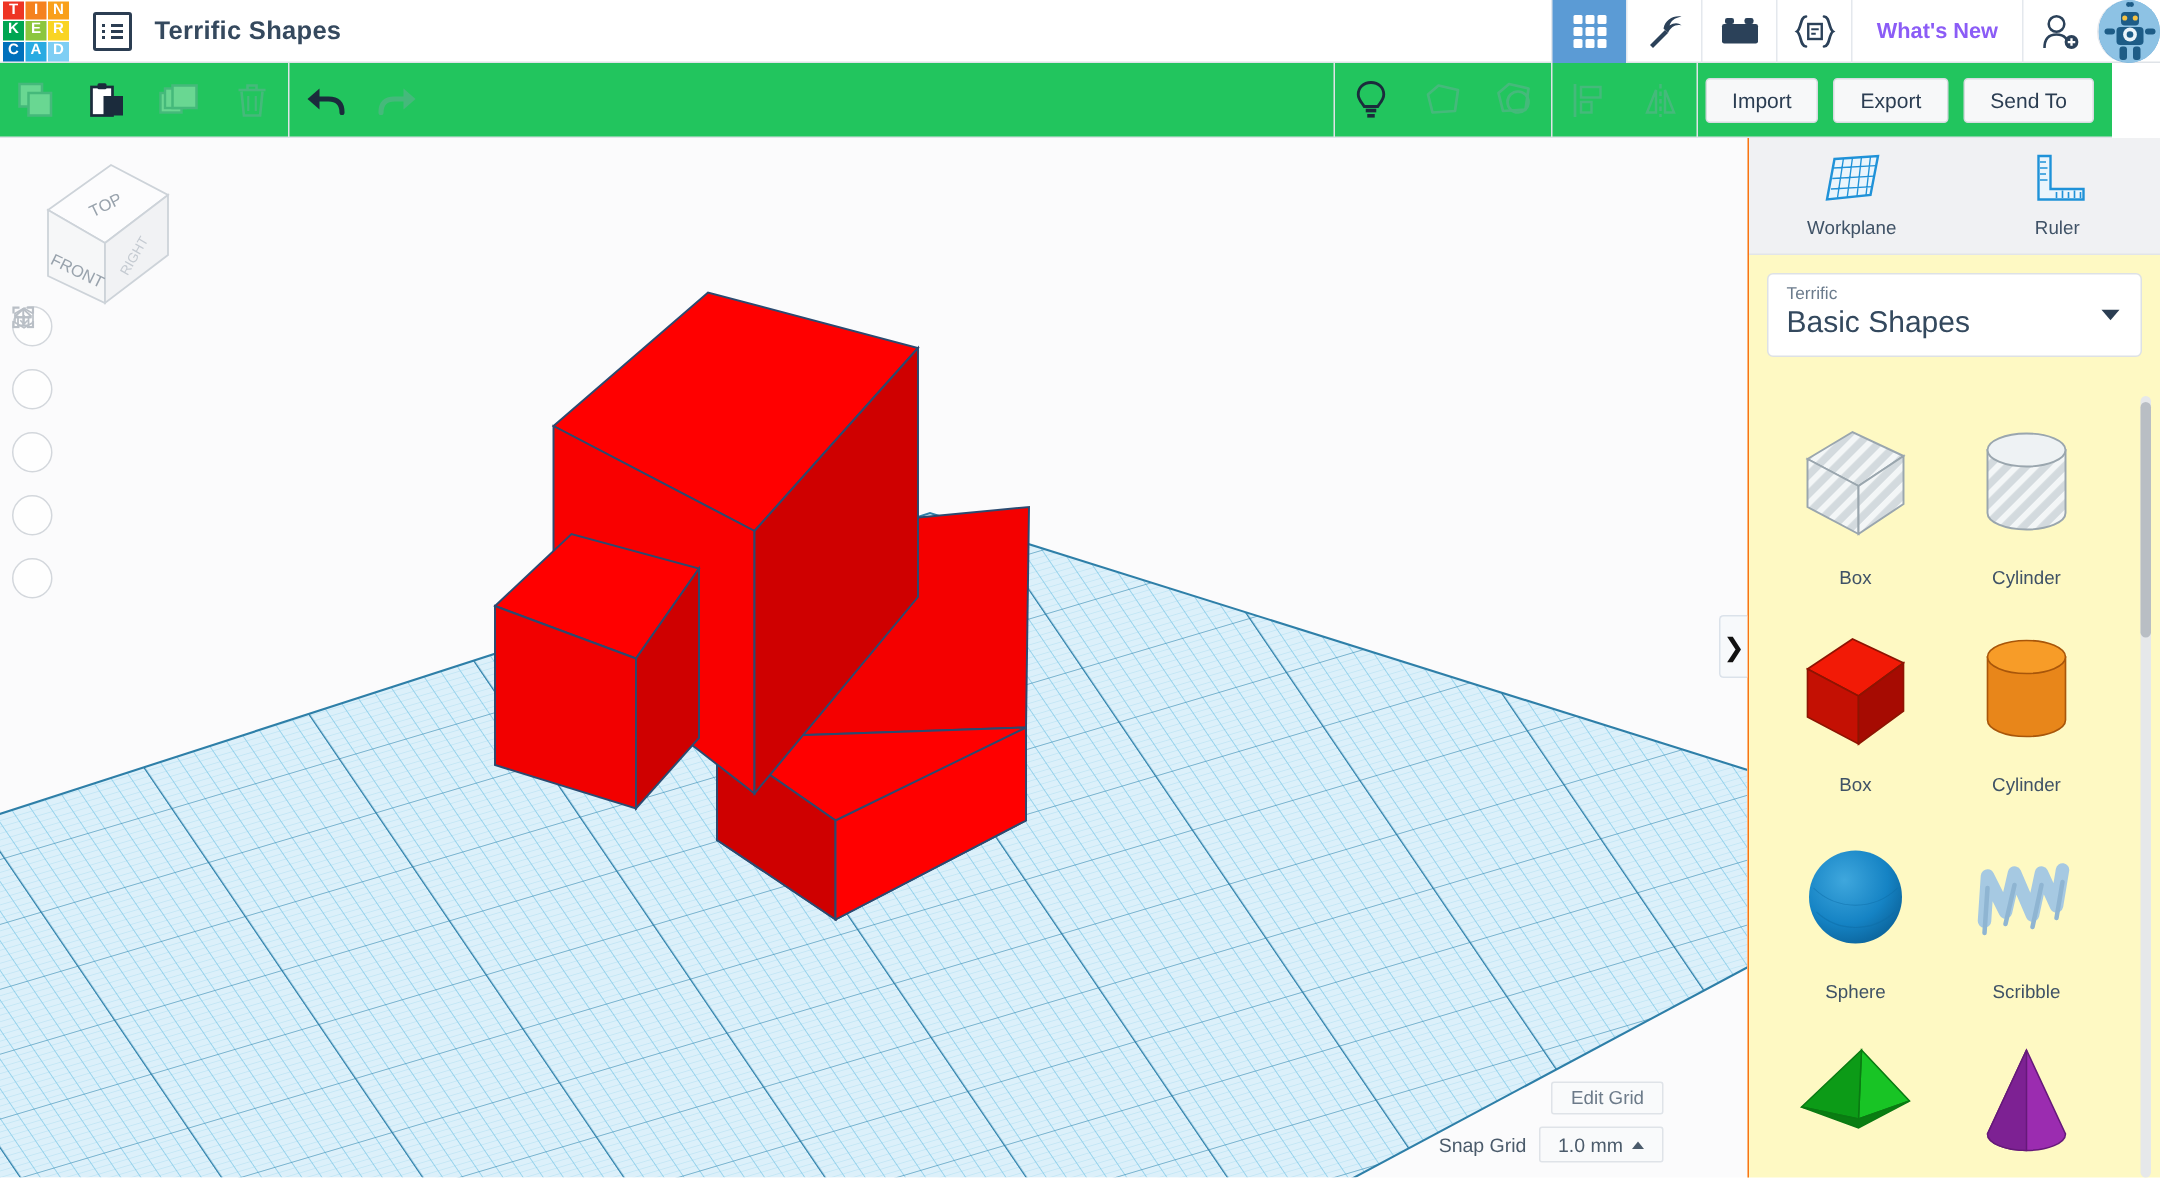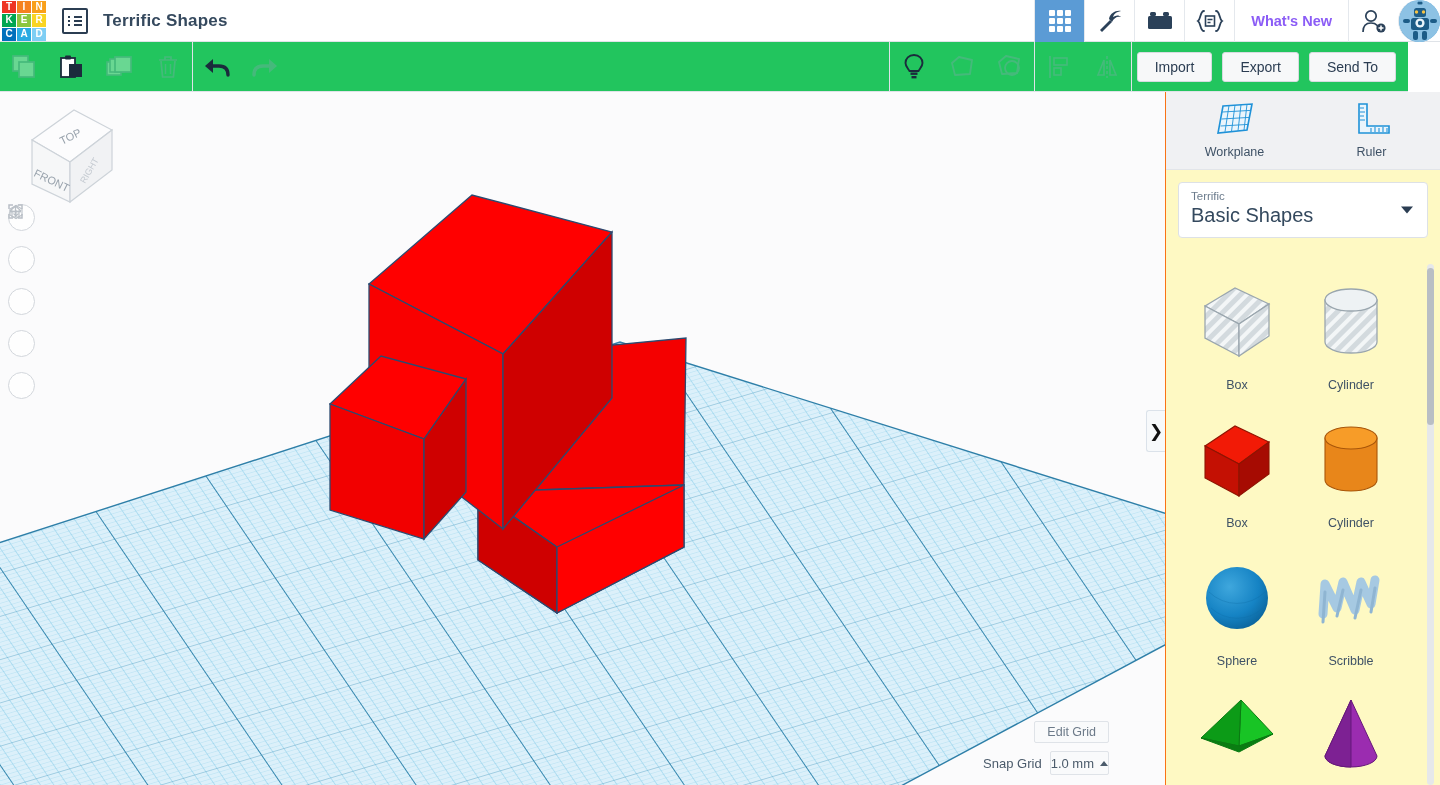--- a/index.html
+++ b/index.html
@@ -130,21 +130,21 @@
     border: 1px solid #dfe3e8; border-radius: 2px;
     font-size: 12.5px; color: #6c7a89;
     display: flex; align-items: center;
   }
   .snap-wrap {
     position: absolute; right: 56px; bottom: 10px;
     display: flex; align-items: center; justify-content: flex-end;
   }
   .snap-lbl { font-size: 13px; color: #4b5b6b; margin-right: 8px; }
   .snap-val {
-    height: 24px; padding: 0 0;
+    height: 24px; padding: 0 12px;
     background: rgba(248,249,250,.88);
     border: 1px solid #dfe3e8; border-radius: 2px;
     font-size: 13px; color: #4b5b6b;
     display: flex; align-items: center; gap: 6px;
   }
   .caret-up { width:0;height:0;border-left:4px solid transparent;border-right:4px solid transparent;border-bottom:5px solid #4b5b6b; }
 
   
   .collapse-handle {
     position: absolute; right: 0; top: 318px;

